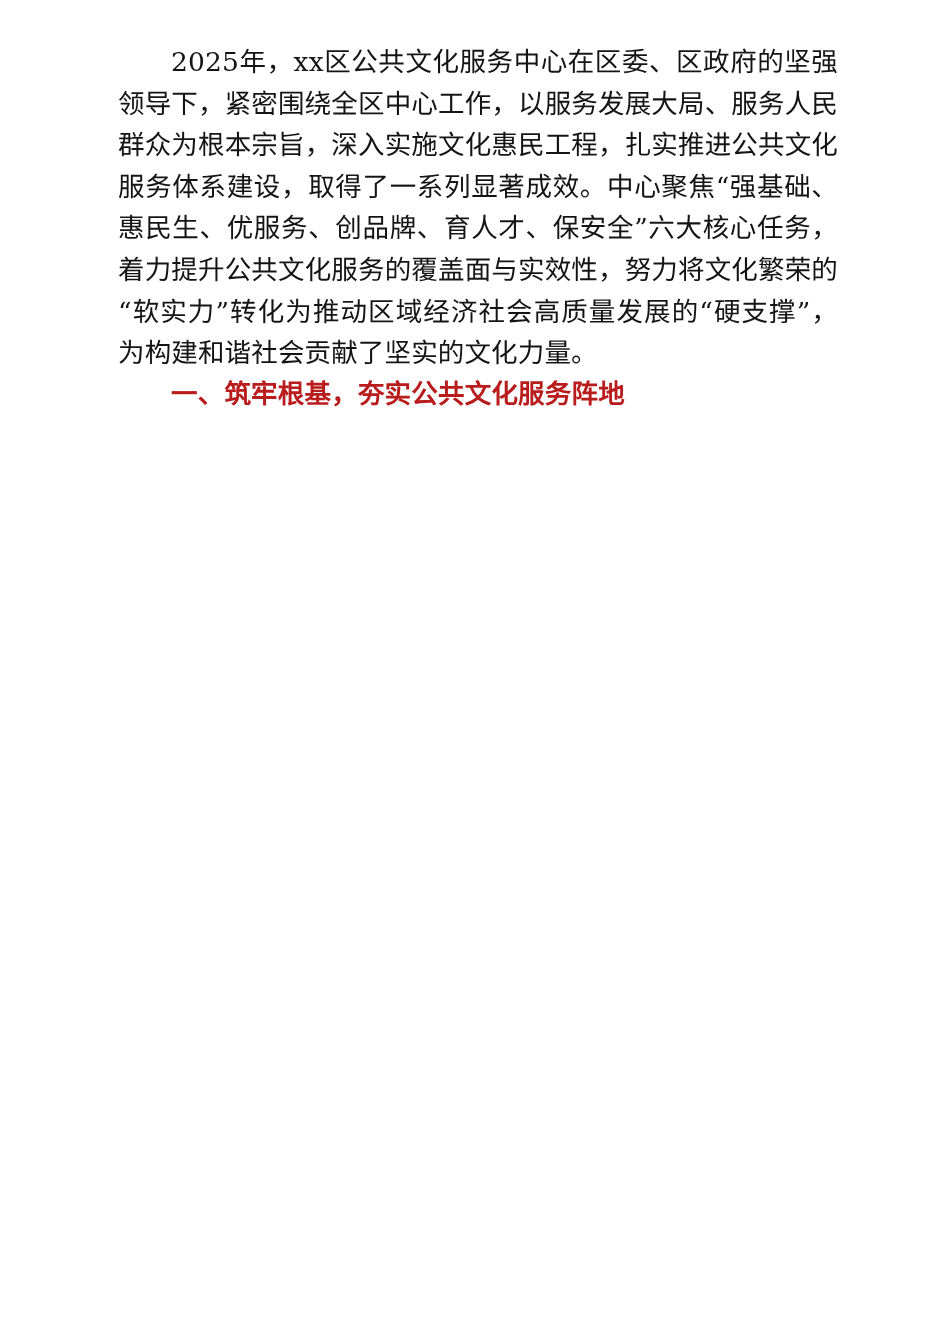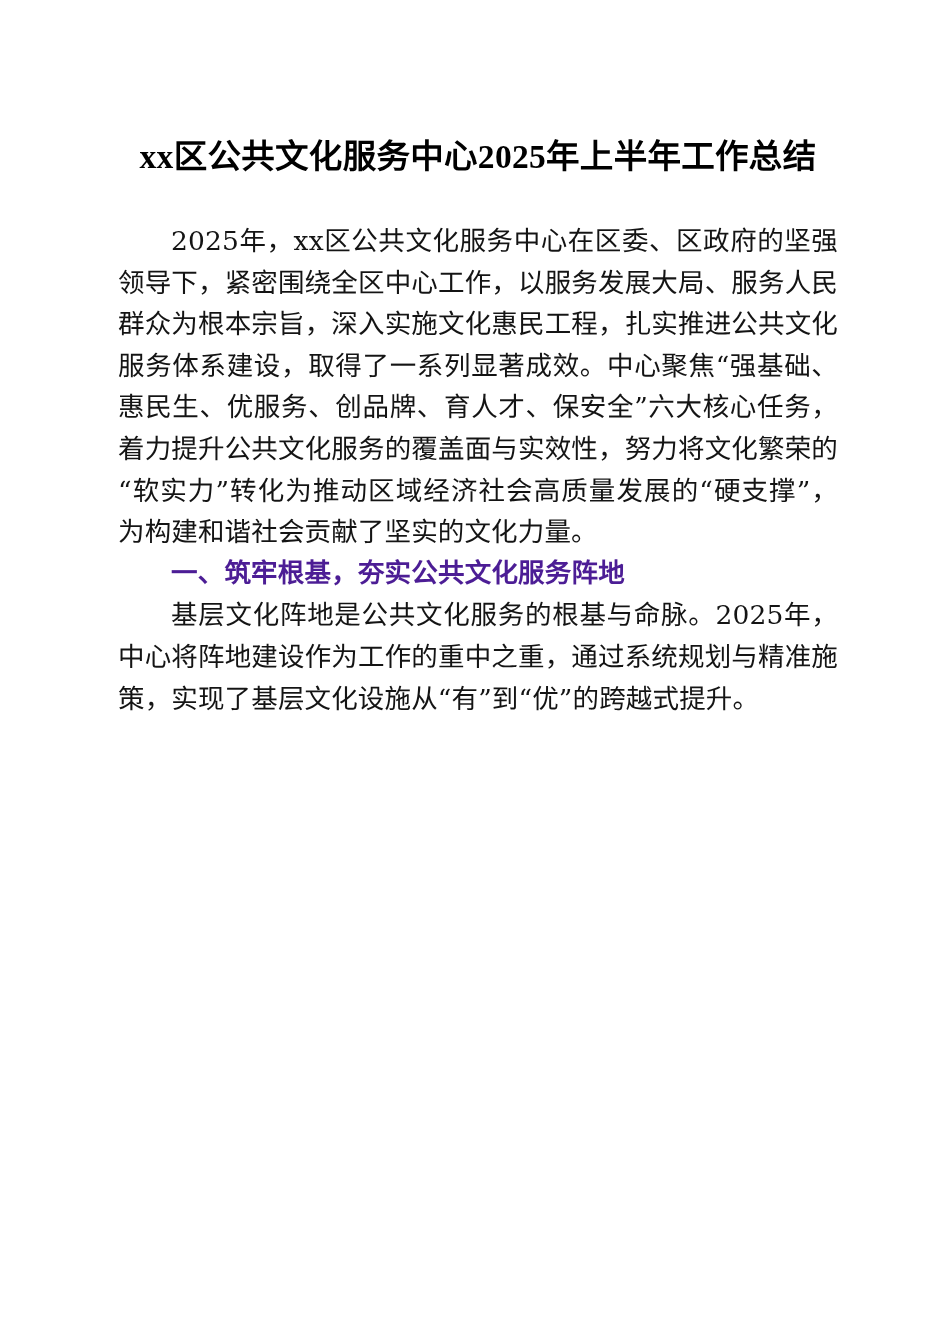--- a/index.html
+++ b/index.html
@@ -72,37 +72,35 @@
   
   h2.section-heading {
     margin: 0;
     padding: 0;
     font-family: "Liberation Sans", "DejaVu Sans", sans-serif;
     font-weight: bold;
     font-size: 26.5px;
     line-height: 41.6px;
     text-indent: 2em;
     text-align: left;
-    color: #4c1d95;
+    color: #b91c1c;
     word-break: break-all;
     letter-spacing: 0.2px;
   }
 </style>
 </head>
 <body>
 
 <div class="page">
   <div class="content">
 
-    <h1 class="doc-title">xx区公共文化服务中心2025年上半年工作总结</h1>
 
     <div class="body-block">
 
       <p class="para">2025年，xx区公共文化服务中心在区委、区政府的坚强领导下，紧密围绕全区中心工作，以服务发展大局、服务人民群众为根本宗旨，深入实施文化惠民工程，扎实推进公共文化服务体系建设，取得了一系列显著成效。中心聚焦“强基础、惠民生、优服务、创品牌、育人才、保安全”六大核心任务，着力提升公共文化服务的覆盖面与实效性，努力将文化繁荣的“软实力”转化为推动区域经济社会高质量发展的“硬支撑”，为构建和谐社会贡献了坚实的文化力量。</p>
 
       <h2 class="section-heading">一、筑牢根基，夯实公共文化服务阵地</h2>
 
-      <p class="para">基层文化阵地是公共文化服务的根基与命脉。2025年，中心将阵地建设作为工作的重中之重，通过系统规划与精准施策，实现了基层文化设施从“有”到“优”的跨越式提升。</p>
 
 
     </div>
   </div>
 </div>
 
 </body></html>

